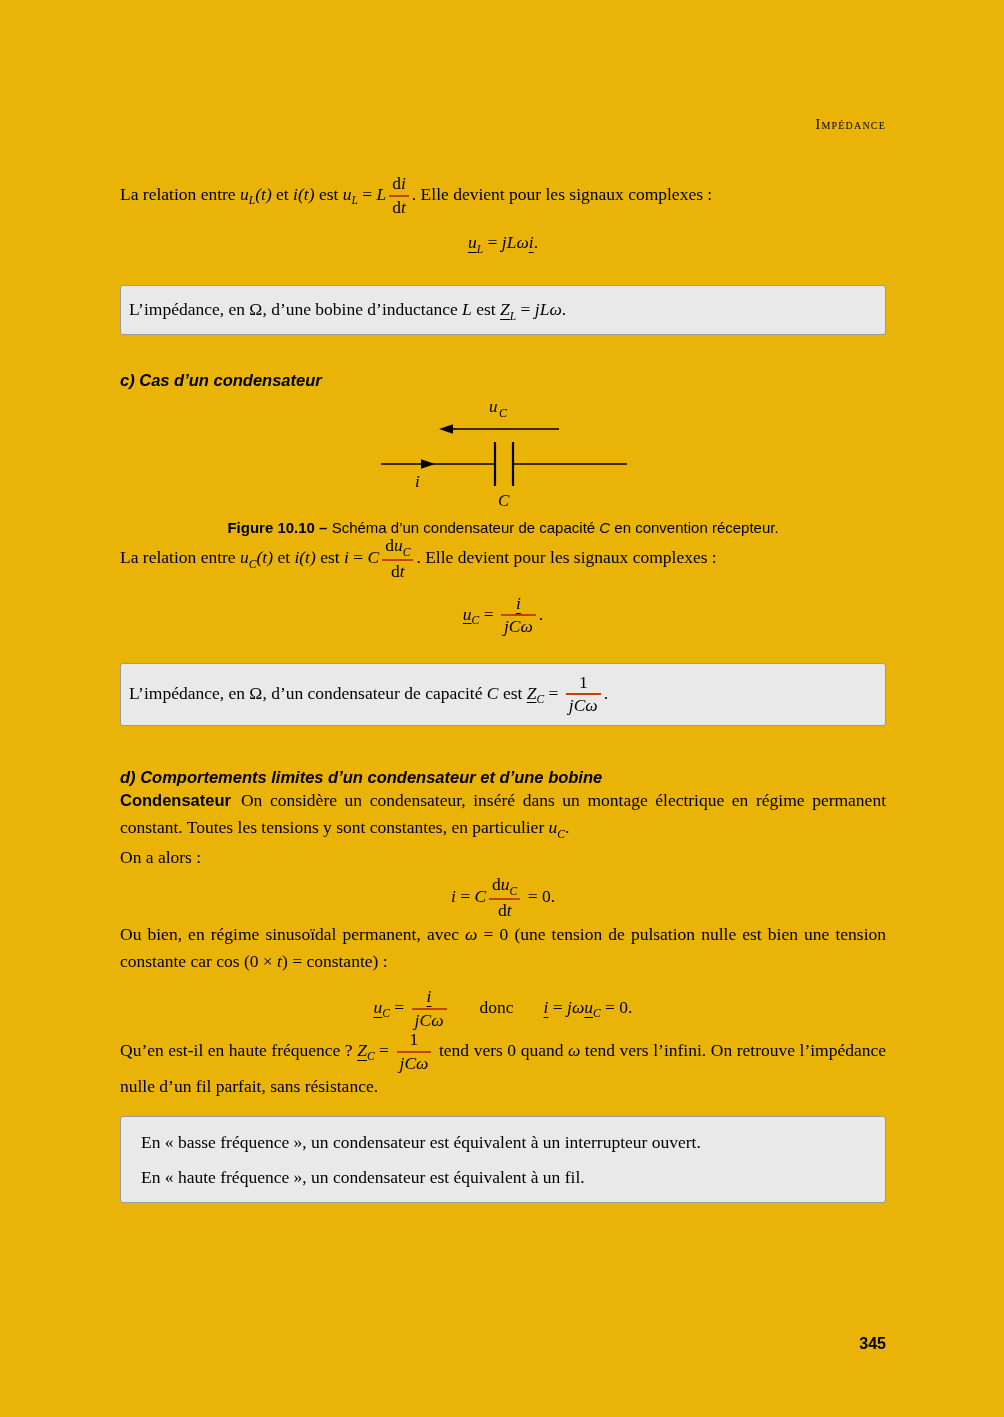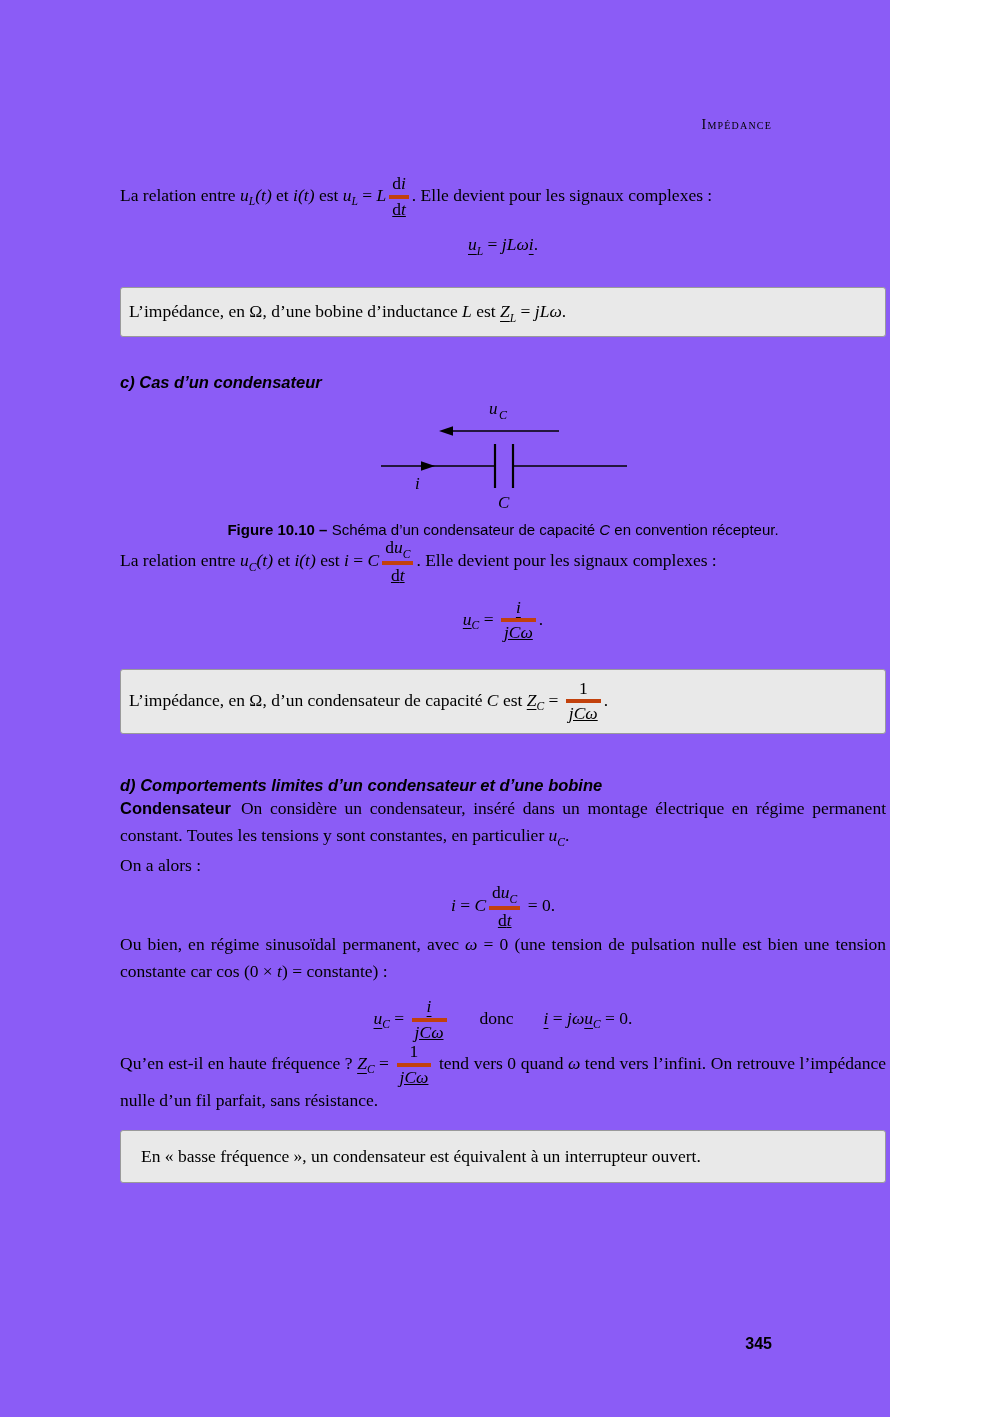--- a/index.html
+++ b/index.html
@@ -1,28 +1,28 @@
 <!DOCTYPE html>
 <html><head>
 <meta charset="utf-8">
 <style>
   html,body{margin:0;padding:0;background:#ffffff;}
-  .page{position:relative;width:890px;height:1417px;background:#8b5cf6;color:#000;
+  .page{position:relative;width:1004px;height:1417px;background:#eab308;color:#000;
         font-family:"Liberation Serif","DejaVu Serif",serif;font-size:17.5px;overflow:hidden;}
   .running-header{position:absolute;top:117px;right:118px;font-variant:small-caps;
         font-size:14px;letter-spacing:1.2px;}
   .content{position:absolute;left:120px;top:0;width:766px;padding-top:174px;}
   p.body{margin:0;text-align:justify;line-height:1.55;}
   .mi{font-style:italic;}
   .mr{font-style:normal;}
   sub{font-size:66%;font-style:italic;}
   .cplx{text-decoration:underline;text-underline-offset:3.5px;text-decoration-thickness:1px;}
   .frac{display:inline-block;vertical-align:middle;text-align:center;line-height:1.12;margin:0 3px;}
   .frac .num{display:block;padding:0 3px 1px;}
-  .frac .den{display:block;border-top:4px solid #c2410c;padding:1px 3px 0;text-decoration:underline;}
+  .frac .den{display:block;border-top:2px solid #c2410c;padding:1px 3px 0;}
   .equation{text-align:center;line-height:1.3;}
   .rulebox{background:#e9e9e9;border:1px solid #9a9a9a;border-radius:3px;
         padding:9px 8px;line-height:1.6;}
   .box-lines{line-height:1.95;padding:8px 20px;}
   .heading{font-family:"Liberation Sans","DejaVu Sans",sans-serif;font-weight:bold;
         font-size:16.5px;margin:0;font-style:italic;}
   .lead{font-family:"Liberation Sans","DejaVu Sans",sans-serif;font-weight:bold;
         font-size:16.5px;margin-right:10px;}
   .figure{text-align:center;}
   .svg-mi{font-family:"Liberation Serif","DejaVu Serif",serif;font-style:italic;font-size:17px;}
@@ -101,19 +101,20 @@
     <div class="equation mt-eq3"><span class="mi">i</span><span class="mr"> = </span><span class="mi">C</span><span class="frac"><span class="num"><span class="mr">d</span><span class="mi">u</span><sub>C</sub></span><span class="den"><span class="mr">d</span><span class="mi">t</span></span></span><span class="mr"> = 0.</span></div>
 
     <p class="body mt-p4"><span>Ou bien, en régime sinusoïdal permanent, avec </span><span class="mi">ω</span><span> = 0 (une tension de pulsation nulle est bien une tension constante car cos (0 × </span><span class="mi">t</span><span>) = constante) :</span></p>
 
     <div class="equation mt-eq4"><span class="mi cplx">u</span><sub>C</sub><span class="mr"> = </span><span class="frac"><span class="num"><span class="mi cplx">i</span></span><span class="den mi">jCω</span></span><span class="mr sep-donc">donc</span><span class="mi cplx">i</span><span class="mr"> = </span><span class="mi">jω</span><span class="mi cplx">u</span><sub>C</sub><span class="mr"> = 0.</span></div>
 
     <p class="body mt-p5"><span>Qu’en est-il en haute fréquence ? </span><span class="mi cplx">Z</span><sub>C</sub><span class="mr"> = </span><span class="frac"><span class="num mr">1</span><span class="den mi">jCω</span></span><span> tend vers 0 quand </span><span class="mi">ω</span><span> tend vers l’infini. On retrouve l’impédance nulle d’un fil parfait, sans résistance.</span></p>
 
     <div class="rulebox box-lines mt-box3">
       <div>En « basse fréquence », un condensateur est équivalent à un interrupteur ouvert.</div>
+      <div>En « haute fréquence », un condensateur est équivalent à un fil.</div>
     </div>
 
   </div>
 
   <div class="page-number">345</div>
 
 </div>
 
 </body></html>

